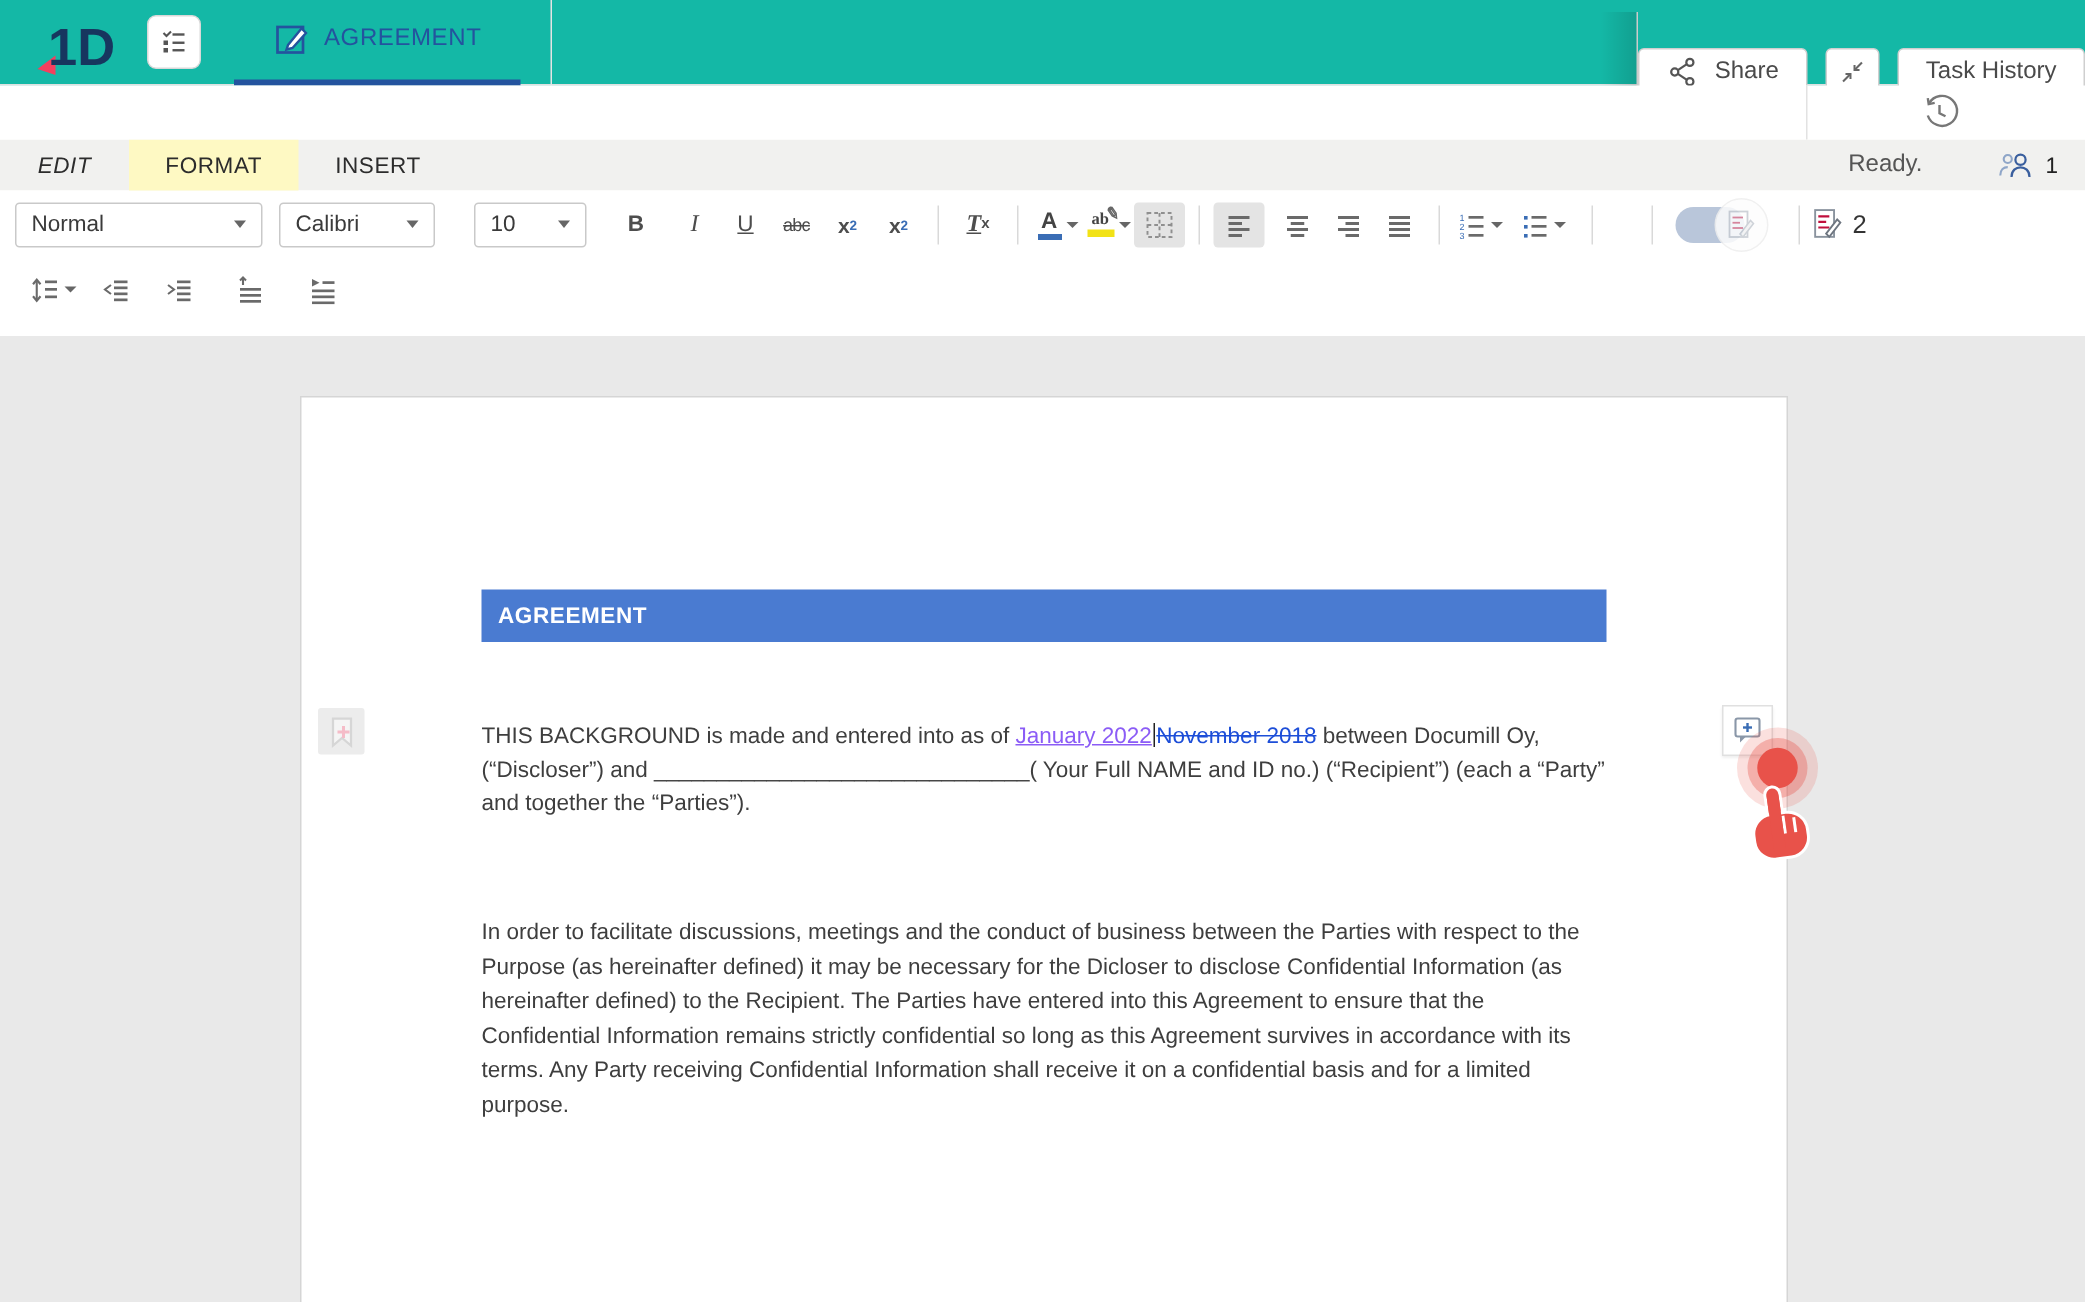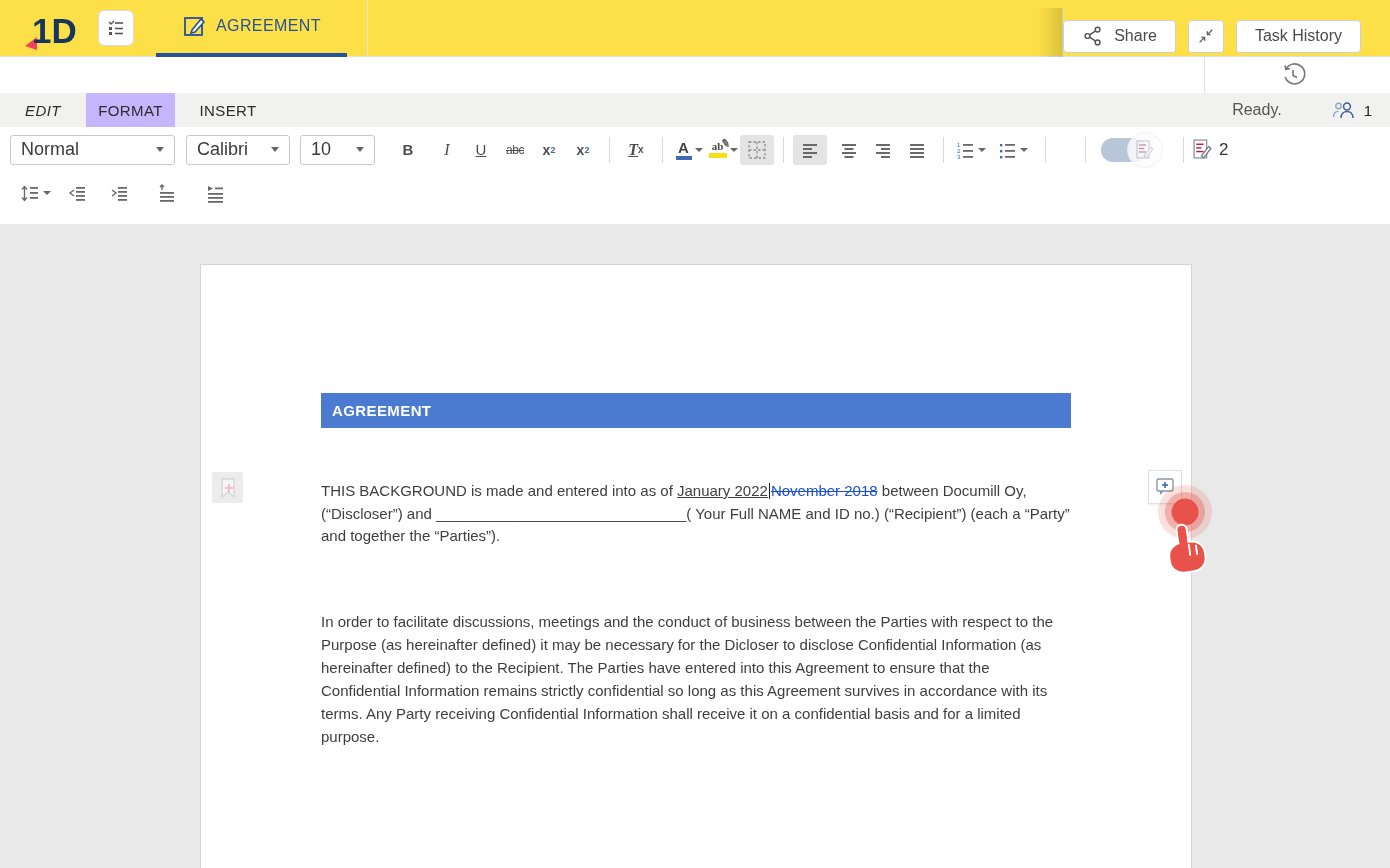--- a/index.html
+++ b/index.html
@@ -1,61 +1,61 @@
 <!DOCTYPE html>
 <html><head>
 <meta charset="utf-8">
 <style>
   * { margin:0; padding:0; box-sizing:border-box; }
   html,body { width:1390px; height:868px; overflow:hidden; background:#fff;
     font-family:"Liberation Sans", sans-serif; color:#333; }
 
   
-  .topbar { position:relative; height:57px; background:#fde047; border-bottom:1px solid #e0e0e0;
+  .topbar { position:relative; height:57px; background:#14b8a6; border-bottom:1px solid #e0e0e0;
     display:flex; align-items:center; }
   .logo { width:60px; height:44px; margin-left:22px; flex:none; }
   .sq-btn { width:36px; height:36px; border:1px solid #d9d9d9; border-radius:6px; background:#fff;
     display:flex; align-items:center; justify-content:center; margin-left:16px; flex:none; }
   .doc-tab { height:57px; margin-left:22px; padding:0 26px; display:flex; align-items:center; gap:10px;
     border-bottom:4px solid #24539e; color:#24539e; font-size:16px; letter-spacing:.4px; flex:none; }
   .doc-tab .ttl { font-weight:500; }
   .topbar-sep { width:1px; height:57px; background:#e4e4e4; margin-left:20px; flex:none; }
-  .top-right { margin-left:auto; height:57px; display:flex; align-items:center; gap:12px;
-    padding-right:29px; position:relative; border-left:1px solid #ececec;margin-top:16px; }
+  .top-right { margin-left:auto; height:57px; display:flex; align-items:flex-end; gap:12px;
+    padding-right:0; position:relative; border-left:1px solid #ececec;margin-top:16px; }
   .top-shadow { position:absolute; left:-25px; top:0; width:25px; height:57px;
     background:linear-gradient(to right, rgba(0,0,0,0), rgba(0,0,0,.14)); pointer-events:none; }
   .ghost-btn { height:33px; border:1px solid #cfcfcf; border-radius:4px; background:#fff;
     display:flex; align-items:center; justify-content:center; gap:10px; color:#4a4a4a;
     font-size:16px; padding:0 18px; }
   .icon-only { width:36px; padding:0; }
 
   
   .actionbar { height:36px; background:#fff; display:flex; align-items:center; position:relative; }
   .ct-btn { position:absolute; left:1004px; top:4px; width:186px; height:28px; background:#21519f;
     color:#fff; font-size:15px; border:1px solid #d9d9d9; outline:2px solid #f0f0f0;
     display:flex; align-items:center; justify-content:center; border-radius:1px; }
   .ab-sep { position:absolute; left:1204px; top:0; width:1px; height:36px; background:#e2e2e2; }
   .hist-wrap { position:absolute; left:1278px; top:3px; width:30px; height:30px;
     display:flex; align-items:center; justify-content:center; }
 
   
   .menurow { height:34px; background:#f1f1ef; display:flex; align-items:center; font-size:15px; }
   .mtab { height:34px; display:flex; align-items:center; justify-content:center; color:#2c2c2c; letter-spacing:.4px; }
-  .mtab.t0 { width:86px;font-style:italic; } .mtab.t1 { width:89px; background:#c4b5fd;justify-content:center; } .mtab.t2 { width:106px; }
+  .mtab.t0 { width:86px;font-style:italic; } .mtab.t1 { width:113px; background:#fef9c3;justify-content:center; } .mtab.t2 { width:106px; }
   .menu-right { margin-left:auto; display:flex; align-items:center; gap:8px; padding-right:18px; }
   .ready { color:#555; font-size:16px; margin-right:42px; }
   .ucount { font-size:15px; color:#222; }
 
   
   .toolbar1 { height:45px; background:#fff; display:flex; align-items:center; padding-left:10px; }
   .toolbar2 { height:52px; background:#fff; display:flex; align-items:flex-start; padding:6px 0 0 18px; gap:8px; }
   .select { height:30px; border:1px solid #c9c9c9; border-radius:3px; background:#fff;
-    display:flex; align-items:center; font-size:18px; color:#3a3a3a; padding:0 10px; position:relative; }
+    display:flex; align-items:center; font-size:15px; color:#3a3a3a; padding:0 10px; position:relative; }
   .select .caret { margin-left:auto; }
-  .sel-style { width:165px; } .sel-font { width:104px; margin-left:11px; } .sel-size { width:75px; margin-left:10px; }
+  .sel-style { width:165px; } .sel-font { width:104px; margin-left:11px; } .sel-size { width:75px; margin-left:26px; }
   .caret { width:0; height:0; border-left:4px solid transparent; border-right:4px solid transparent;
     border-top:5px solid #666; display:inline-block; }
   .tbtn { min-width:34px; height:30px; display:flex; align-items:center; justify-content:center;
     border-radius:3px; color:#4d4d4d; position:relative; }
   .tbtn.on { background:#e4e4e4; }
   .tb-sep { width:1px; height:26px; background:#d9d9d9; margin:0 9px; }
   .b-glyph { font-weight:bold; font-size:15px; }
   .i-glyph { font-family:"Liberation Serif", serif; font-style:italic; font-size:16px; }
   .u-glyph { font-size:15px; text-decoration:underline; }
   .abc-glyph { font-size:12px; text-decoration:line-through; letter-spacing:-.5px; }
@@ -78,21 +78,21 @@
   .tc-count { font-size:17px; color:#333; margin-left:7px; }
 
   
   .docarea { position:relative; height:644px; background:#e9e9e9; overflow:hidden; }
   .page { position:absolute; left:200px; top:40px; width:992px; height:700px; background:#fff;
     border:1px solid #d5d5d5; border-bottom:none; }
   .page-inner { padding:128px 120px 0 120px; font-size:15px; color:#3e3e3e; }
   .doc-h1 { height:35px; background:#4a7bd1; color:#fff; font-weight:bold; font-size:15px;
     letter-spacing:.4px; line-height:35px; padding-left:11px; }
   .p1 { margin-top:52px; line-height:22.5px; }
-  .ins { color:#404040; text-decoration:underline; }
+  .ins { color:#8b5cf6; text-decoration:underline; }
   .del { color:#1d4ed8; text-decoration:line-through; }
   .caret-cursor { display:inline-block; width:1px; height:16px; background:#222;
     vertical-align:-3px; margin:0 1px; }
   .doc-h2 { margin-top:58px; font-size:15px; color:#3e3e3e; }
   .p2 { margin-top:62px; line-height:23px; }
 
   .bm-btn { position:absolute; left:212px; top:248px; width:31px; height:31px; background:#ececec;
     display:flex; align-items:center; justify-content:center; border-radius:2px; }
   .addc-btn { position:absolute; left:1148px; top:246px; width:34px; height:34px; background:#fff;
     border:1px solid #e0e0e0; box-shadow:0 1px 2px rgba(0,0,0,.08); display:flex;

